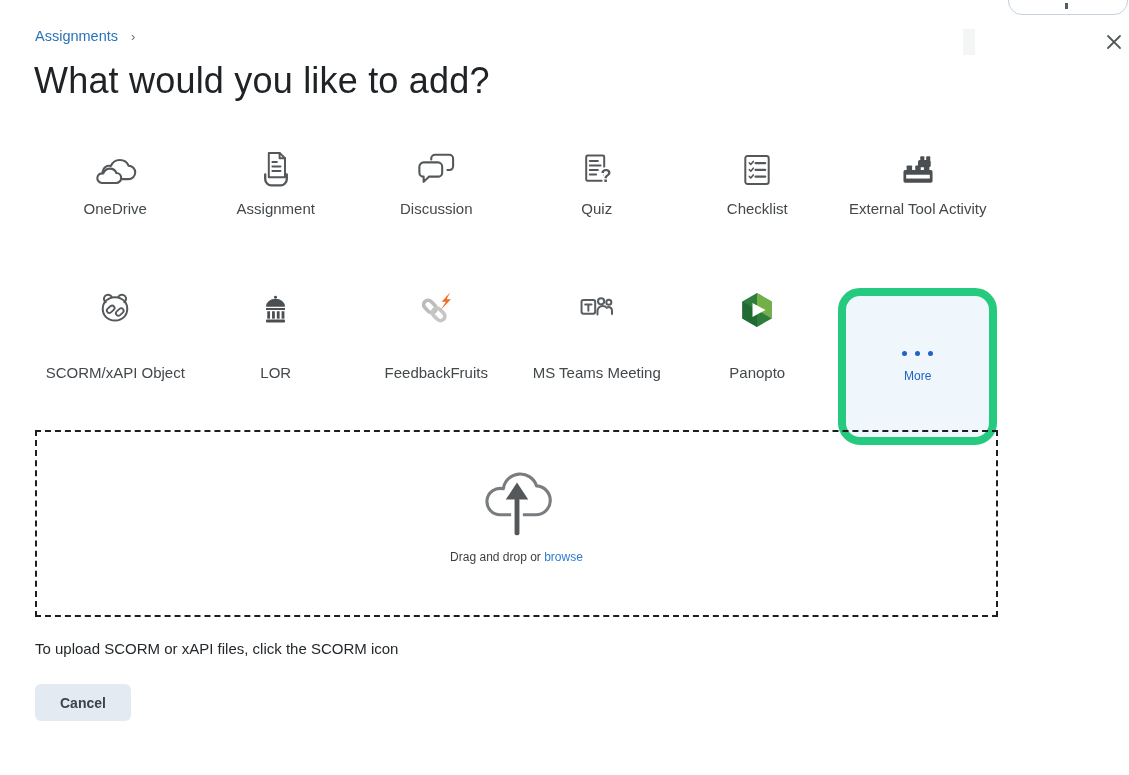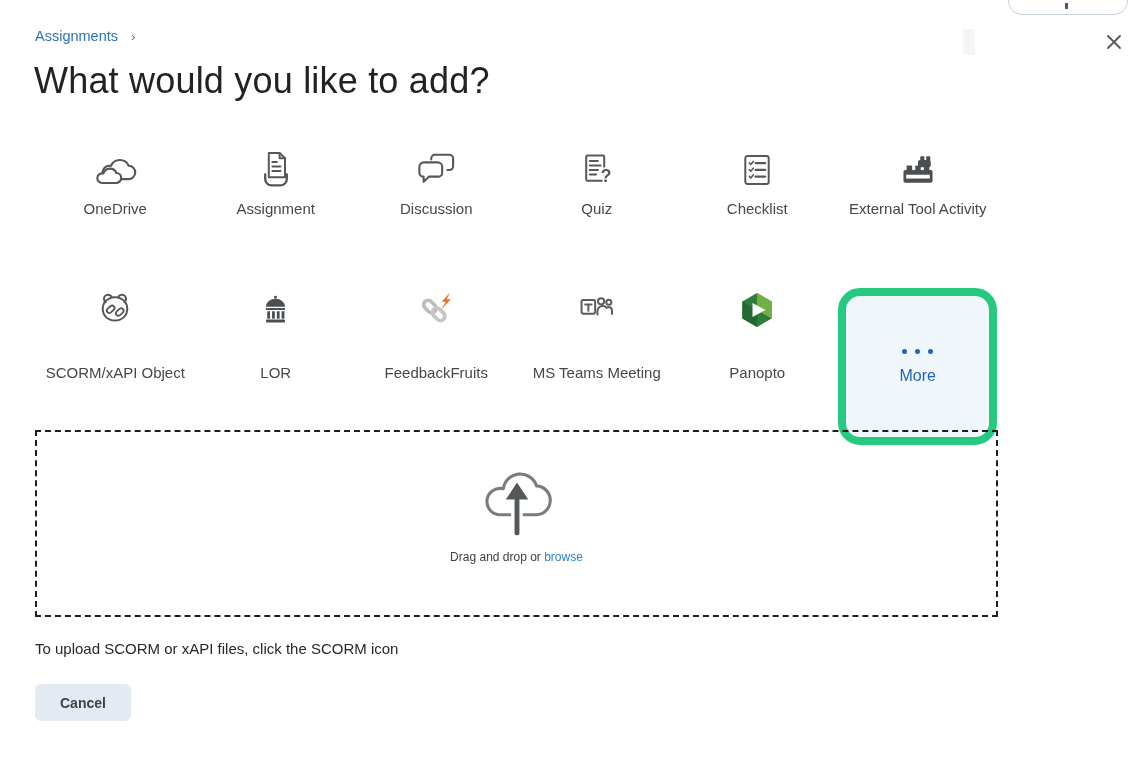--- a/index.html
+++ b/index.html
@@ -31,21 +31,21 @@
   .tile .icon-wrap{height:48px;display:flex;align-items:center;justify-content:center;}
   .tile .tile-label{margin-top:1px;font-size:15px;line-height:27px;color:#43484b;}
 
   
   .tile-more{flex:0 0 160.5px;padding:0;}
   .more-box{box-sizing:border-box;width:159px;height:157px;margin-top:2px;
     border:8px solid #26ca7e;border-radius:22px;background:#eff7fc;
     display:flex;flex-direction:column;align-items:center;justify-content:center;gap:13px;cursor:pointer;}
   .ellipsis{display:flex;gap:8px;}
   .ellipsis i{width:5px;height:5px;border-radius:50%;background:#2063c0;}
-  .more-label{font-size:16px;color:#2063c0;}
+  .more-label{font-size:12px;color:#2063c0;}
 
   .dropzone{position:absolute;left:35px;top:430px;width:963px;height:187px;box-sizing:border-box;
     border:2px dashed #1c1e20;display:flex;flex-direction:column;align-items:center;padding-top:26px;}
   .drop-text{margin-top:0px;font-size:12px;color:#3b3f42;}
   .drop-text .browse{color:#2e7dd1;cursor:pointer;}
 
   .hint{position:absolute;left:35px;top:640px;font-size:15px;color:#24282b;}
 
   .cancel-btn{position:absolute;left:35px;top:684px;height:37px;padding:0 25px;
     background:#e4eaf1;border:none;border-radius:6px;

